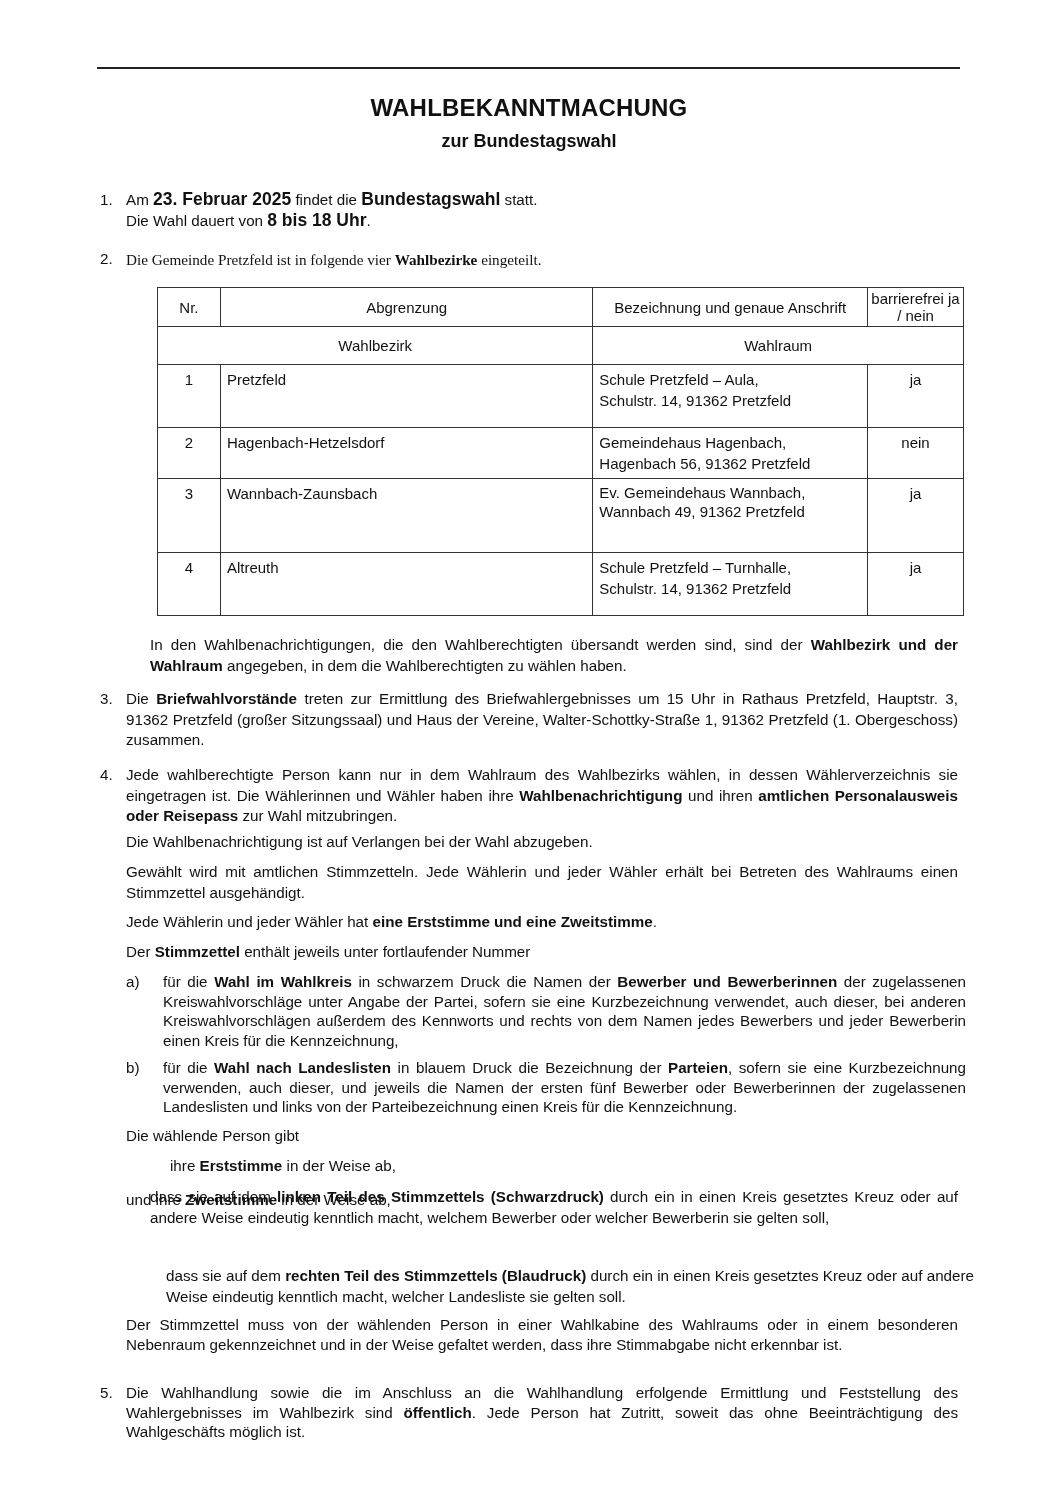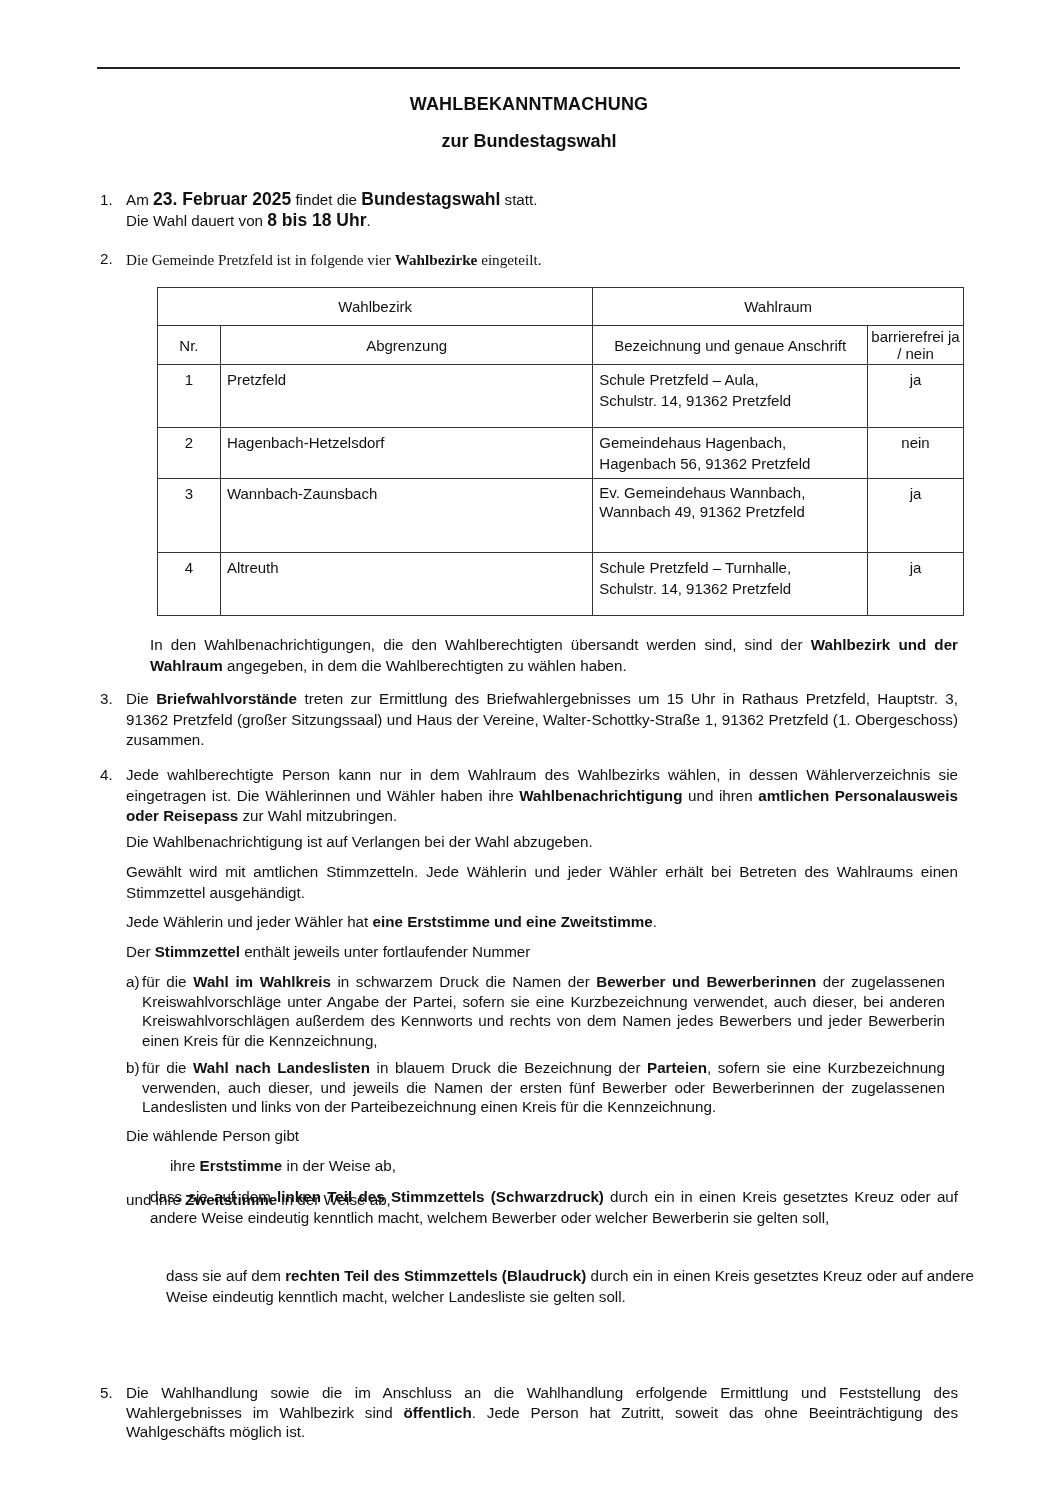--- a/index.html
+++ b/index.html
@@ -1,30 +1,30 @@
 <!DOCTYPE html>
 <html><head>
 <meta charset="utf-8">
 <style>
   html, body { margin: 0; padding: 0; background: #ffffff; }
   body { width: 1058px; height: 1497px; position: relative; font-family: "Liberation Sans", sans-serif; color: #111; font-size: 15.2px; }
   .topline { position: absolute; left: 97px; top: 67px; width: 863px; height: 2px; background: #222; }
   .title { position: absolute; left: 0; width: 1058px; text-align: center; font-weight: bold; }
-  .t1 { top: 94px; font-size: 18px; letter-spacing: 0.2px; }
+  .t1 { top: 94px; font-size: 24px; letter-spacing: 0.2px; }
   .t2 { top: 131px; font-size: 18px; text-align: center; }
   .para { position: absolute; left: 126px; width: 832px; line-height: 20.5px; text-align: justify; }
   .num { position: absolute; left: 100px; width: 24px; }
   .b { font-weight: bold; }
   .big { font-size: 17.5px; font-weight: bold; }
   table { position: absolute; left: 157px; top: 287px; width: 807px; border-collapse: collapse; font-size: 15px; }
   td { border: 1.3px solid #333; vertical-align: top; padding: 0; }
   .hc { text-align: center; vertical-align: middle; }
   .cell { padding: 4px 6px; line-height: 21px; }
   .ctr { text-align: center; }
-  .sub { position: absolute; left: 142px; width: 803px; line-height: 20.5px; text-align: justify; }
+  .sub { position: absolute; left: 163px; width: 803px; line-height: 20.5px; text-align: justify; }
   .lab { position: absolute; left: 126px; }
   .ind { position: absolute; left: 150px; width: 808px; line-height: 20.5px; text-align: justify; }
 </style>
 </head>
 <body>
 
 <div class="topline"></div>
 <div class="title t1">WAHLBEKANNTMACHUNG</div>
 <div class="title t2">zur Bundestagswahl</div>
 
@@ -40,29 +40,29 @@
 </div>
 
 <table>
   <colgroup>
       <col style="width:63px">
       <col style="width:373px">
       <col style="width:275px">
       <col style="width:96px">
     </colgroup>
   <tbody>
-      <tr style="height:38px;">
-    <td colspan="2" class="hc">Wahlbezirk</td>
-    <td colspan="2" class="hc">Wahlraum</td>
-  </tr>
-  <tr style="height:39px;">
+      <tr style="height:39px;">
     <td class="hc">Nr.</td>
     <td class="hc">Abgrenzung</td>
     <td class="hc">Bezeichnung und genaue Anschrift</td>
     <td class="hc" style="line-height:17px;">barrierefrei ja / nein</td>
+  </tr>
+  <tr style="height:38px;">
+    <td colspan="2" class="hc">Wahlbezirk</td>
+    <td colspan="2" class="hc">Wahlraum</td>
   </tr>
   <tr style="height:63px;">
     <td class="cell ctr">1</td>
     <td class="cell">Pretzfeld</td>
     <td class="cell"><span>Schule Pretzfeld – Aula,</span><br><span>Schulstr. 14, 91362 Pretzfeld</span></td>
     <td class="cell ctr">ja</td>
   </tr>
   <tr style="height:50px;">
     <td class="cell ctr">2</td>
     <td class="cell">Hagenbach-Hetzelsdorf</td>
@@ -123,19 +123,19 @@
 <div class="ind" style="top:1187px;">
   <span>dass sie auf dem </span><span class="b">linken Teil des Stimmzettels (Schwarzdruck)</span><span> durch ein in einen Kreis gesetztes Kreuz oder auf andere Weise eindeutig kenntlich macht, welchem Bewerber oder welcher Bewerberin sie gelten soll,</span>
 </div>
 <div class="para" style="top:1190px;">
   <span>und ihre </span><span class="b">Zweitstimme</span><span> in der Weise ab,</span>
 </div>
 <div class="ind" style="top:1266px;margin-left:16px;">
   <span>dass sie auf dem </span><span class="b">rechten Teil des Stimmzettels (Blaudruck)</span><span> durch ein in einen Kreis gesetztes Kreuz oder auf andere Weise eindeutig kenntlich macht, welcher Landesliste sie gelten soll.</span>
 </div>
 <div class="para" style="top:1315px; line-height:19.5px;">
-  <br>
+  <span>Der Stimmzettel muss von der wählenden Person in einer Wahlkabine des Wahlraums oder in einem besonderen Nebenraum gekennzeichnet und in der Weise gefaltet werden, dass ihre Stimmabgabe nicht erkennbar ist.</span><br>
 </div>
 
 <div class="num" style="top:1384px;">5.</div>
 <div class="para" style="top:1383px; line-height:19.5px;">
   <span>Die Wahlhandlung sowie die im Anschluss an die Wahlhandlung erfolgende Ermittlung und Feststellung des Wahlergebnisses im Wahlbezirk sind </span><span class="b">öffentlich</span><span>. Jede Person hat Zutritt, soweit das ohne Beeinträchtigung des Wahlgeschäfts möglich ist.</span>
 </div>
 
 </body></html>

